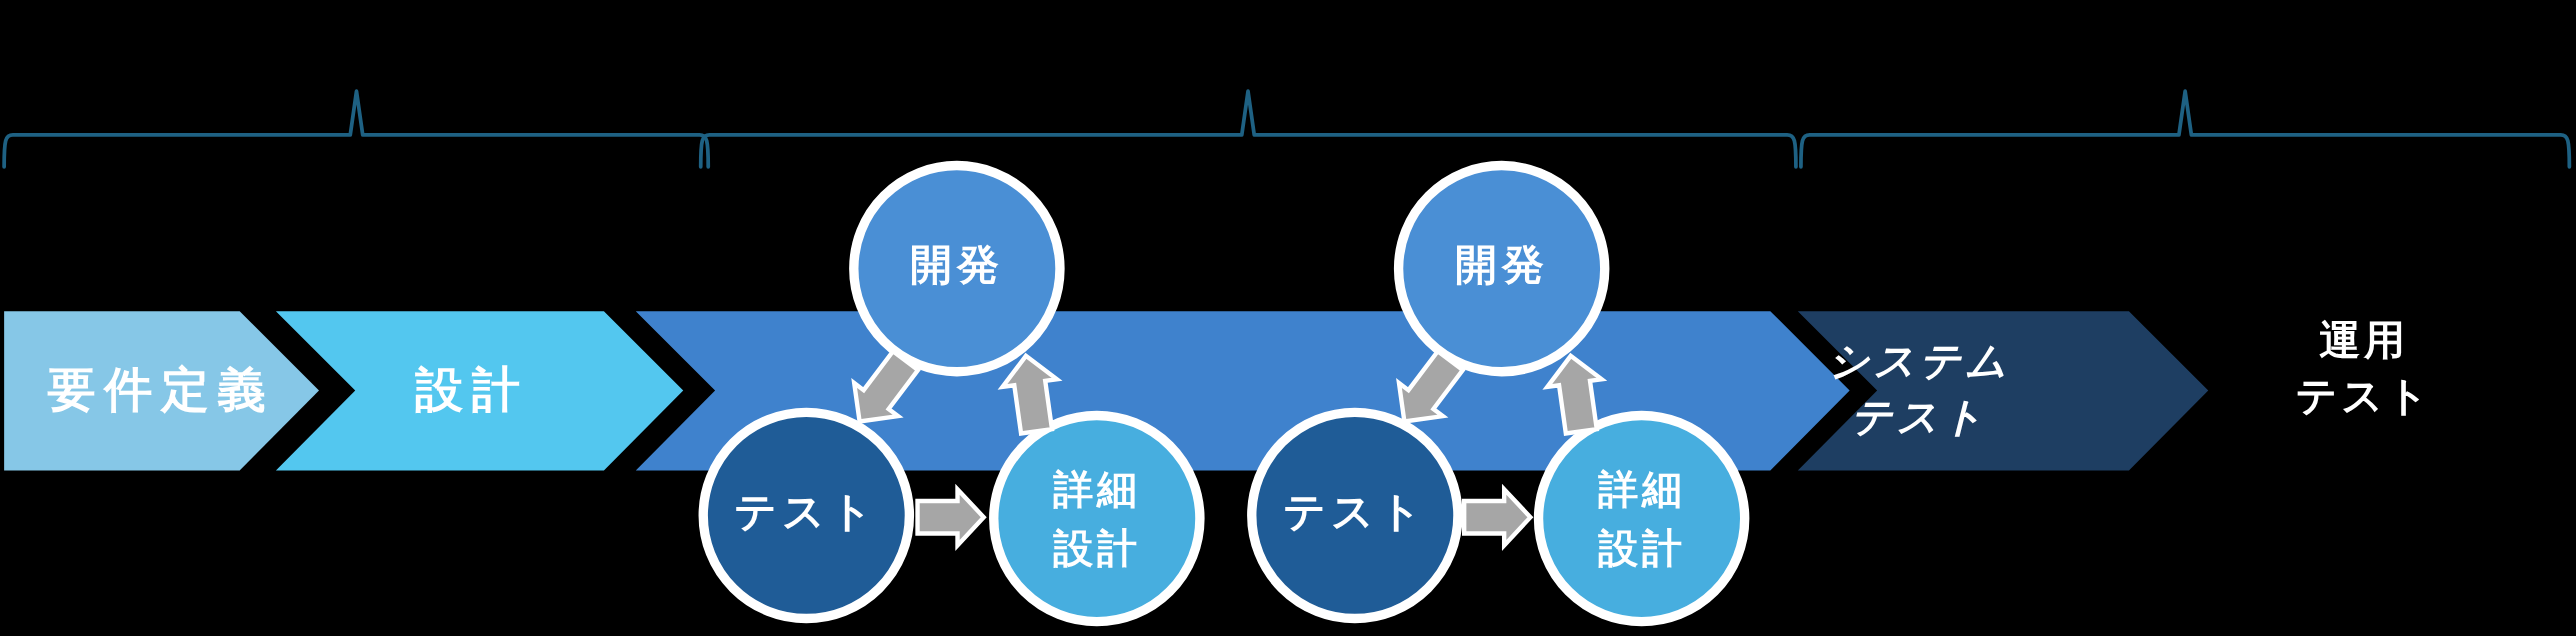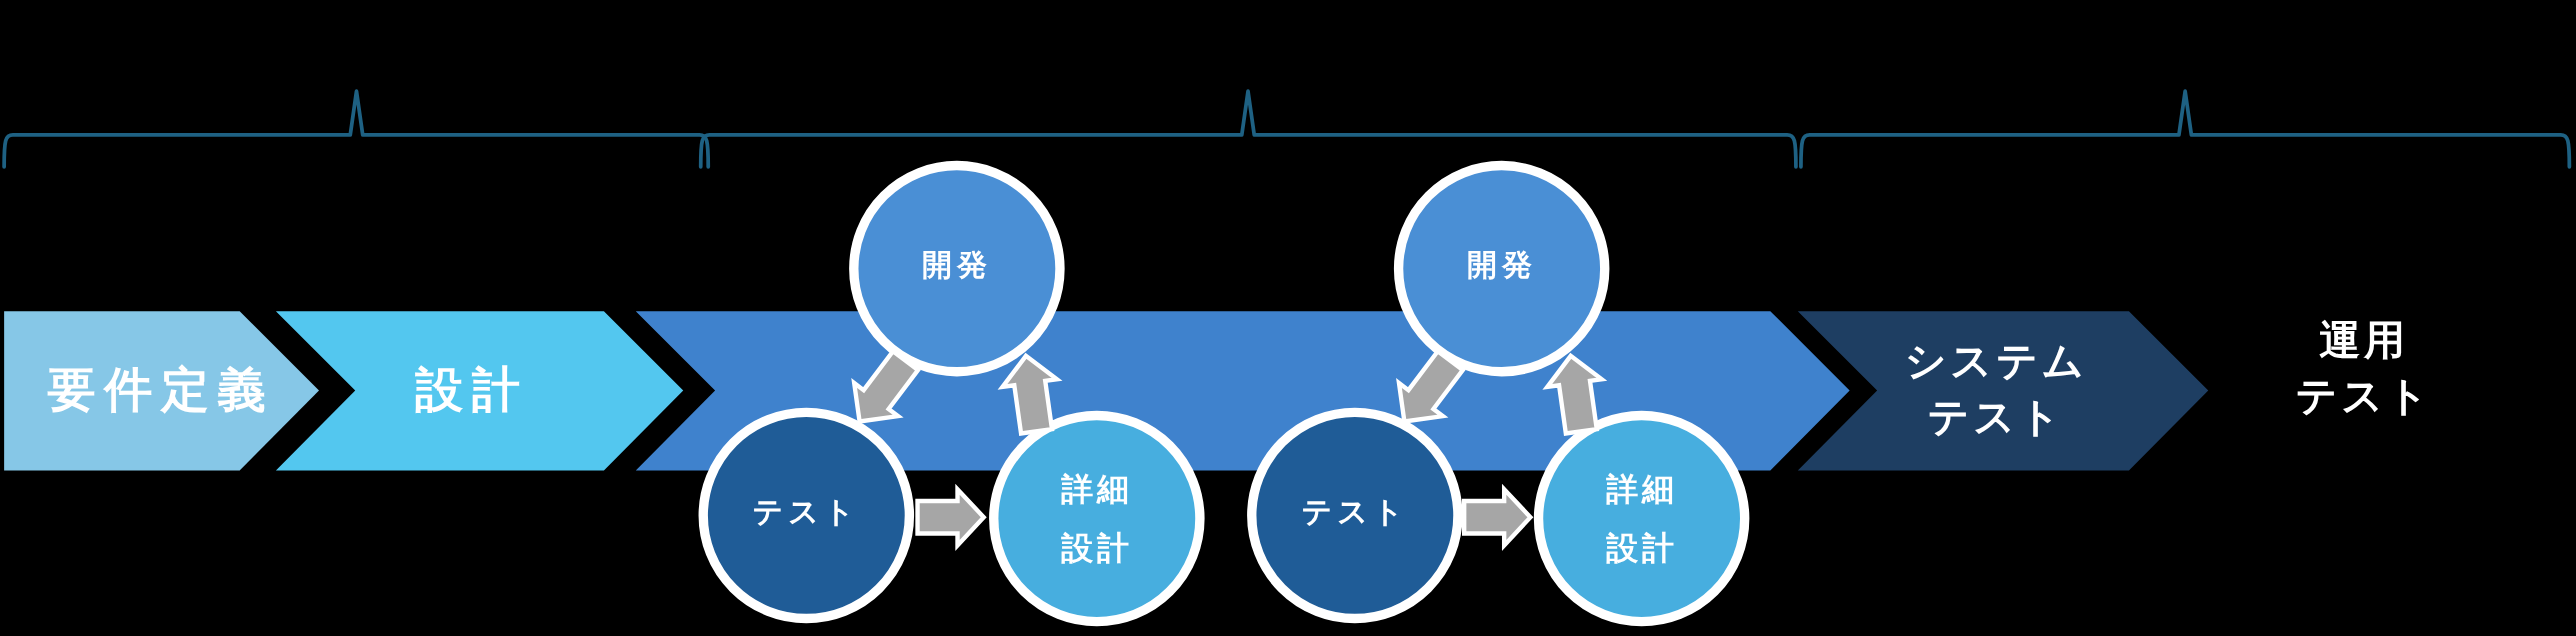--- a/index.html
+++ b/index.html
@@ -15,23 +15,23 @@
     position:absolute;
     transform:translate(-50%,-50%);
     color:#FFFFFF;
     font-weight:bold;
     text-align:center;
     white-space:nowrap;
     line-height:1.0;
   }
   .lbl .line{display:block;}
   .fs-chevron{font-size:48px;letter-spacing:8.7px;}
-  .fs-circle{font-size:30px;letter-spacing:5px;}
+  .fs-circle{font-size:42px;letter-spacing:5px;}
   .fs-two{font-size:41px;line-height:56px;letter-spacing:3.7px;}
-  .fs-detail{font-size:32px;line-height:59px;letter-spacing:3.7px;}
+  .fs-detail{font-size:40px;line-height:59px;letter-spacing:3.7px;}
 </style>
 </head>
 <body>
 
 <div id="canvas">
 
   <svg id="shapes" viewBox="0 0 4122 1018" xmlns="http://www.w3.org/2000/svg">
 
     <path d="M 6 267 C 6 224, 8 216, 20 216 L 560 216 L 570 146 L 580 216 L 1119 216 C 1131 216, 1133 224, 1133 267" fill="none" stroke-width="6" stroke-linecap="round" stroke-linejoin="round" stroke="#1E6183"></path>
     <path d="M 1121 267 C 1121 224, 1123 216, 1135 216 L 1987 216 L 1997 146 L 2007 216 L 2860 216 C 2872 216, 2874 224, 2874 267" fill="none" stroke-width="6" stroke-linecap="round" stroke-linejoin="round" stroke="#1E6183"></path>
@@ -70,21 +70,21 @@
     <span class="line">設計</span>
   </div>
 
   <div class="lbl fs-circle" style="left:1502px;top:265px;">開発</div>
   <div class="lbl fs-circle" style="left:1355px;top:512px;">テスト</div>
   <div class="lbl fs-detail" style="left:1642px;top:519px;">
     <span class="line">詳細</span>
     <span class="line">設計</span>
   </div>
 
-  <div class="lbl fs-two" style="left:1996px;top:389px;">
+  <div class="lbl fs-two" style="left:1919px;top:389px;font-style:italic;">
     <span class="line">システム</span>
     <span class="line">テスト</span>
   </div>
 
   <div class="lbl fs-two" style="left:2364px;top:368px;">
     <span class="line">運用</span>
     <span class="line">テスト</span>
   </div>
 
 </div>

